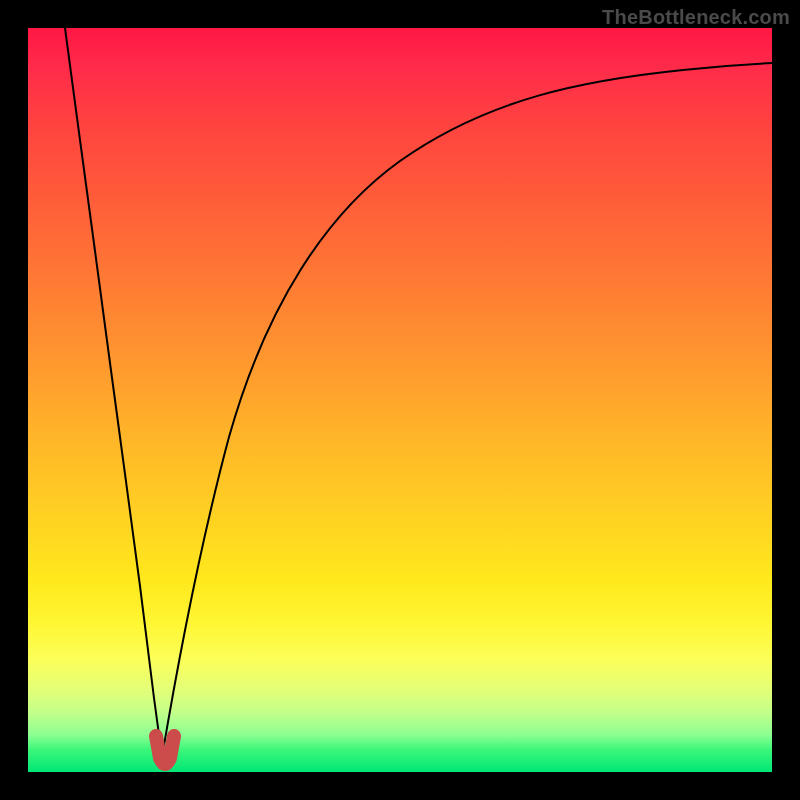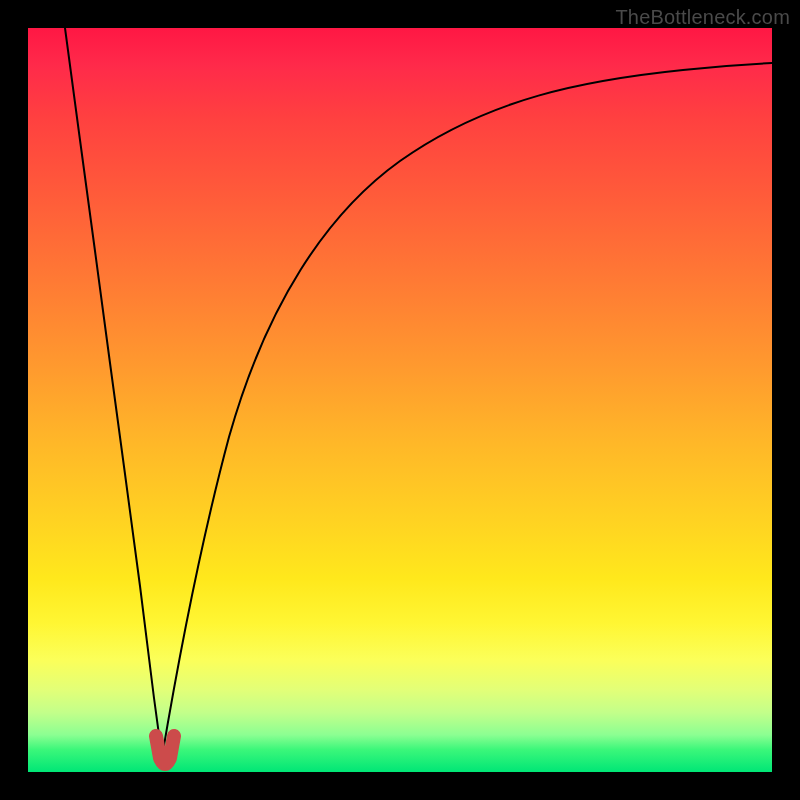--- a/index.html
+++ b/index.html
@@ -43,21 +43,21 @@
       #3bf77a 97%,
       #00e676 100%
     );
   }
   .watermark {
     position: absolute;
     top: 6px;
     right: 10px;
     color: #4a4a4a;
     font-size: 20px;
-    font-weight: 400;
+    font-weight: 700;
     letter-spacing: 0.2px;
   }
   svg.curves {
     position: absolute;
     left: 0;
     top: 0;
     width: 744px;
     height: 744px;
   }
   .curve {

